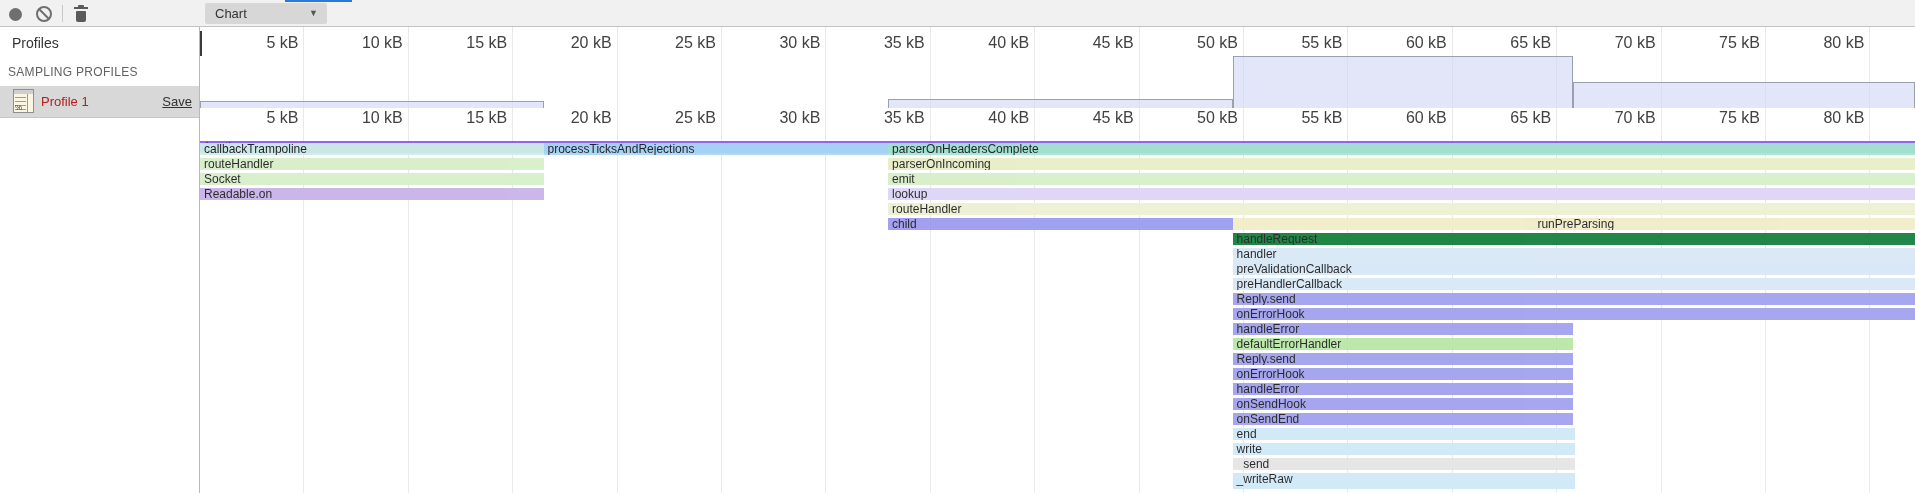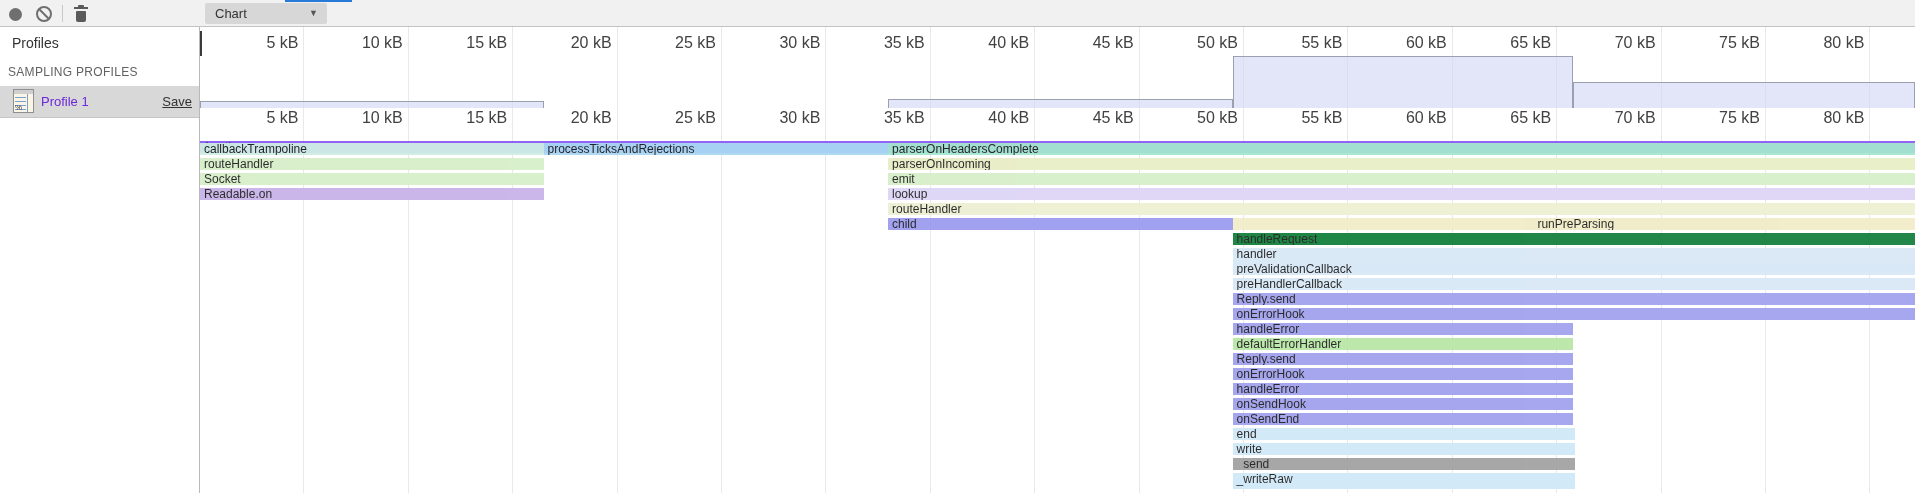--- a/index.html
+++ b/index.html
@@ -34,21 +34,21 @@
   .sb-heading{position:absolute;left:12px;top:8px;font-size:14px;color:#333;}
   .sb-section{position:absolute;left:8px;top:38px;font-size:12px;color:#616161;letter-spacing:.3px;}
   .sb-row{position:absolute;left:0;top:59px;width:199px;height:32px;background:#d8d8d8;
     border-bottom:1px solid #c6c6c6;box-sizing:border-box;cursor:default;}
   .sb-icon{position:absolute;left:13px;top:3px;width:21px;height:24px;background:#fbf6e3;
     border:1px solid #8f8f8f;box-sizing:border-box;}
   .sb-icon .hdr{position:absolute;left:0;top:0;width:100%;height:4px;background:#cfcfcf;}
   .sb-icon i{position:absolute;left:1px;width:11px;height:1px;background:#7b9fd4;}
   .sb-icon .v{position:absolute;left:13px;top:4px;width:1px;height:18px;background:#7b9fd4;}
   .sb-icon .pct{position:absolute;right:1px;bottom:0;font-size:8px;font-style:normal;color:#444;background:none;width:auto;height:auto;}
-  .sb-name{position:absolute;left:41px;top:8px;font-size:13px;color:#6d28d9;}
+  .sb-name{position:absolute;left:41px;top:8px;font-size:13px;color:#b91c1c;}
   .sb-save{position:absolute;right:7px;top:8px;font-size:13px;color:#333;text-decoration:underline;cursor:pointer;}
   
   .chart{position:absolute;left:200px;top:27px;width:1715px;height:466px;background:#fff;overflow:hidden;}
   .gridline{position:absolute;top:0;width:1px;height:466px;background:rgba(120,120,120,.16);}
   .ruler-label{position:absolute;font-size:16px;color:#424242;white-space:nowrap;transform:translateX(-100%);}
   .ruler-top .ruler-label{top:7px;}
   .ruler-bottom .ruler-label{top:82px;}
   .ov-marker{position:absolute;left:0;top:4px;width:2px;height:25px;background:#3a3a3a;cursor:ew-resize;}
   .ov-seg{position:absolute;background:rgba(212,217,246,.65);
     border:1px solid #9aa0ae;border-bottom:none;box-sizing:border-box;}
@@ -178,16 +178,16 @@
       <div class="frame" style="left: 1032.56px; width: 682.44px; top: 281px; height: 12px; background: rgb(162, 162, 238);">onErrorHook</div>
       <div class="frame" style="left: 1032.56px; width: 340.344px; top: 296px; height: 12px; background: rgb(162, 162, 238);">handleError</div>
       <div class="frame" style="left: 1032.56px; width: 340.344px; top: 311px; height: 12px; background: rgb(185, 231, 167);">defaultErrorHandler</div>
       <div class="frame" style="left: 1032.56px; width: 340.344px; top: 326px; height: 12px; background: rgb(162, 162, 238);">Reply.send</div>
       <div class="frame" style="left: 1032.56px; width: 340.344px; top: 341px; height: 12px; background: rgb(162, 162, 238);">onErrorHook</div>
       <div class="frame" style="left: 1032.56px; width: 340.344px; top: 356px; height: 12px; background: rgb(162, 162, 238);">handleError</div>
       <div class="frame" style="left: 1032.56px; width: 340.344px; top: 371px; height: 12px; background: rgb(162, 162, 238);">onSendHook</div>
       <div class="frame" style="left: 1032.56px; width: 340.344px; top: 386px; height: 12px; background: rgb(162, 162, 238);">onSendEnd</div>
       <div class="frame" style="left: 1032.56px; width: 342.432px; top: 401px; height: 12px; background: rgb(208, 233, 248);">end</div>
       <div class="frame" style="left: 1032.56px; width: 342.432px; top: 416px; height: 12px; background: rgb(208, 233, 248);">write_</div>
-      <div class="frame" style="left: 1032.56px; width: 342.432px; top: 431px; height: 12px; background: #a3a3a3;">_send</div>
+      <div class="frame" style="left: 1032.56px; width: 342.432px; top: 431px; height: 12px; background: #e5e5e5;">_send</div>
       <div class="frame" style="left: 1032.56px; width: 342.432px; top: 446px; height: 16px; background: rgb(208, 233, 248);">_writeRaw</div>
     </div>
 </div>
 
 </body></html>

